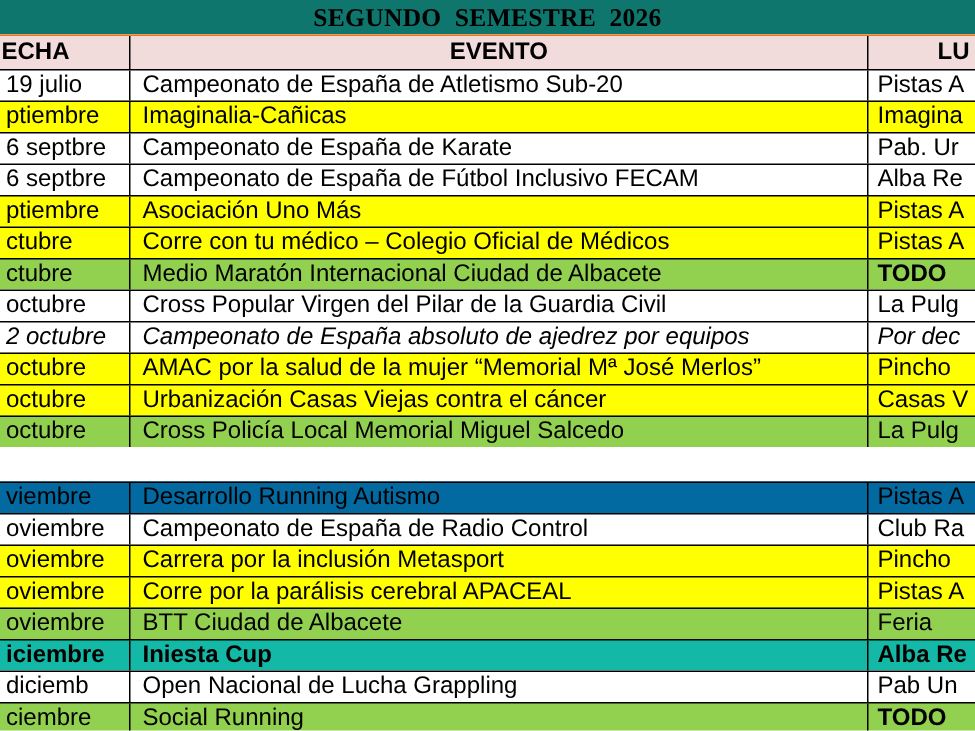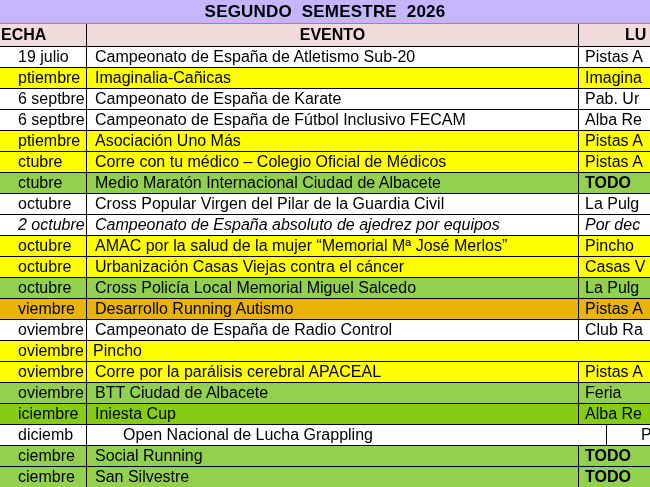--- a/index.html
+++ b/index.html
@@ -41,21 +41,21 @@
     display: flex;
     align-items: center;
     overflow: hidden;
     white-space: nowrap;
     box-sizing: border-box;
   }
   .col-fecha {
     width: 87px;
     flex: 0 0 87px;
     border-right: 1px solid #000;
-    padding-left: 18px;
+    padding-left: 4px;
   }
   .col-evento {
     width: 492px;
     flex: 0 0 492px;
     border-right: 1px solid #000;
     padding-left: 8px;
   }
   .col-lugar {
     flex: 1 1 auto;
     padding-left: 6px;
@@ -66,21 +66,21 @@
   }
   .header-row .col-fecha { padding-left: 1px; }
   .header-row .col-lugar { padding-left: 46px; }
   .bold { font-weight: bold; }
 </style>
 </head>
 <body>
 
 <div id="screen">
 
-  <div class="title-band" style="background: #c4b5fd;">SEGUNDO  SEMESTRE  2026</div>
+  <div class="title-band" style="background: #0f766e; font-family: Liberation Serif, serif;">SEGUNDO  SEMESTRE  2026</div>
 
   <div class="header-row" style="background: rgb(242, 220, 219);">
     <div class="cell col-fecha">ECHA</div>
     <div class="cell col-evento">EVENTO</div>
     <div class="cell col-lugar">LU</div>
   </div>
 
   <div id="table-body">
       <div class="row" style="background: rgb(255, 255, 255);">
       <div class="cell col-fecha">19 julio</div>
@@ -135,50 +135,51 @@
       <div class="row" style="background: rgb(255, 255, 0);">
       <div class="cell col-fecha">octubre</div>
       <div class="cell col-evento">Urbanización Casas Viejas contra el cáncer</div>
       <div class="cell col-lugar">Casas V</div>
     </div>
       <div class="row" style="background: rgb(146, 208, 80);">
       <div class="cell col-fecha">octubre</div>
       <div class="cell col-evento">Cross Policía Local Memorial Miguel Salcedo</div>
       <div class="cell col-lugar">La Pulg</div>
     </div>
-      <div class="row" style="background: #eab308;">
+      <div class="row" style="background: #0369a1; margin-top: 23px;">
       <div class="cell col-fecha">viembre</div>
       <div class="cell col-evento">Desarrollo Running Autismo</div>
       <div class="cell col-lugar">Pistas A</div>
     </div>
       <div class="row" style="background: rgb(255, 255, 255);">
       <div class="cell col-fecha">oviembre</div>
       <div class="cell col-evento">Campeonato de España de Radio Control</div>
       <div class="cell col-lugar">Club Ra</div>
     </div>
       <div class="row" style="background: rgb(255, 255, 0);">
       <div class="cell col-fecha">oviembre</div>
+      <div class="cell col-evento">Carrera por la inclusión Metasport</div>
       <div class="cell col-lugar">Pincho</div>
     </div>
       <div class="row" style="background: rgb(255, 255, 0);">
       <div class="cell col-fecha">oviembre</div>
       <div class="cell col-evento">Corre por la parálisis cerebral APACEAL</div>
       <div class="cell col-lugar">Pistas A</div>
     </div>
       <div class="row" style="background: rgb(146, 208, 80);">
       <div class="cell col-fecha">oviembre</div>
       <div class="cell col-evento">BTT Ciudad de Albacete</div>
       <div class="cell col-lugar">Feria</div>
     </div>
-      <div class="row" style="background: #84cc16;">
+      <div class="row" style="background: #14b8a6; font-weight: bold;">
       <div class="cell col-fecha">iciembre</div>
       <div class="cell col-evento">Iniesta Cup</div>
       <div class="cell col-lugar">Alba Re</div>
     </div>
-      <div class="row" style="background: rgb(255, 255, 255); gap: 28px;">
+      <div class="row" style="background: rgb(255, 255, 255);">
       <div class="cell col-fecha">diciemb</div>
       <div class="cell col-evento">Open Nacional de Lucha Grappling</div>
       <div class="cell col-lugar">Pab Un</div>
     </div>
       <div class="row" style="background: rgb(146, 208, 80);">
       <div class="cell col-fecha">ciembre</div>
       <div class="cell col-evento">Social Running</div>
       <div class="cell col-lugar bold">TODO</div>
     </div>
       <div class="row" style="background: rgb(146, 208, 80);">

